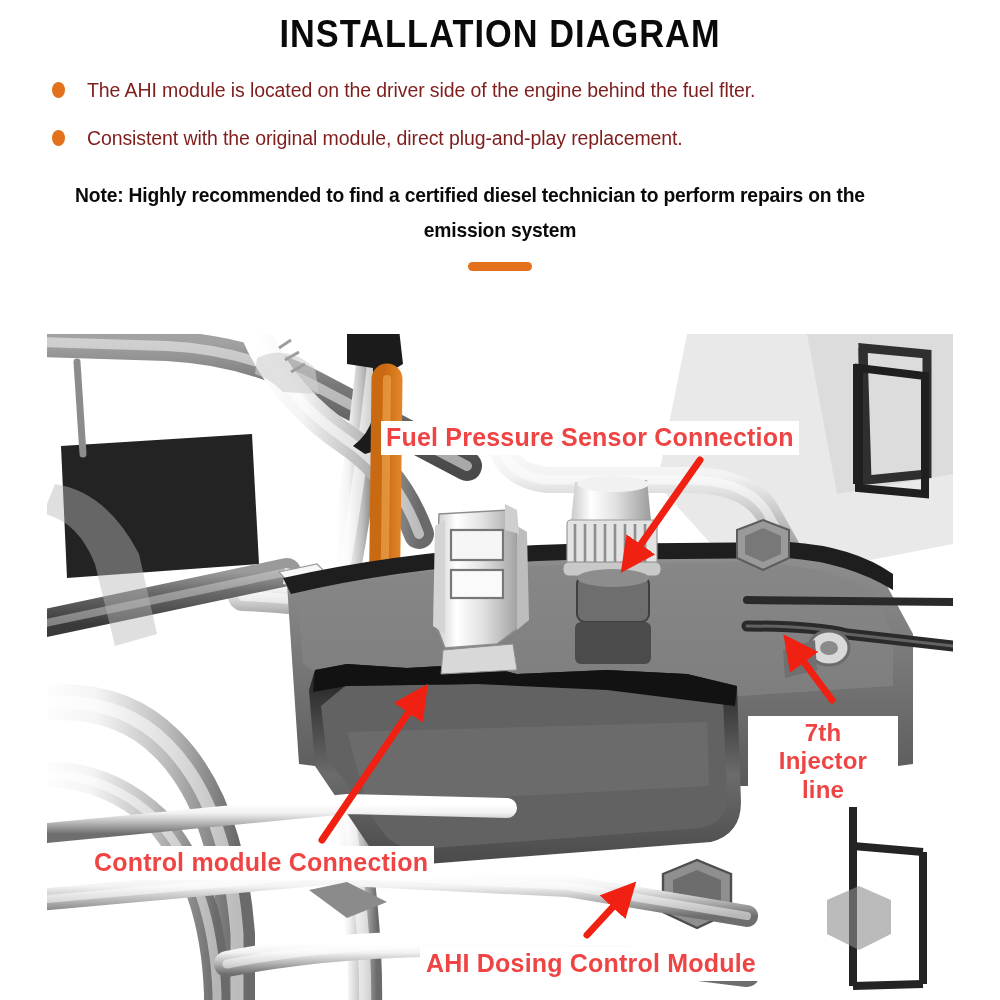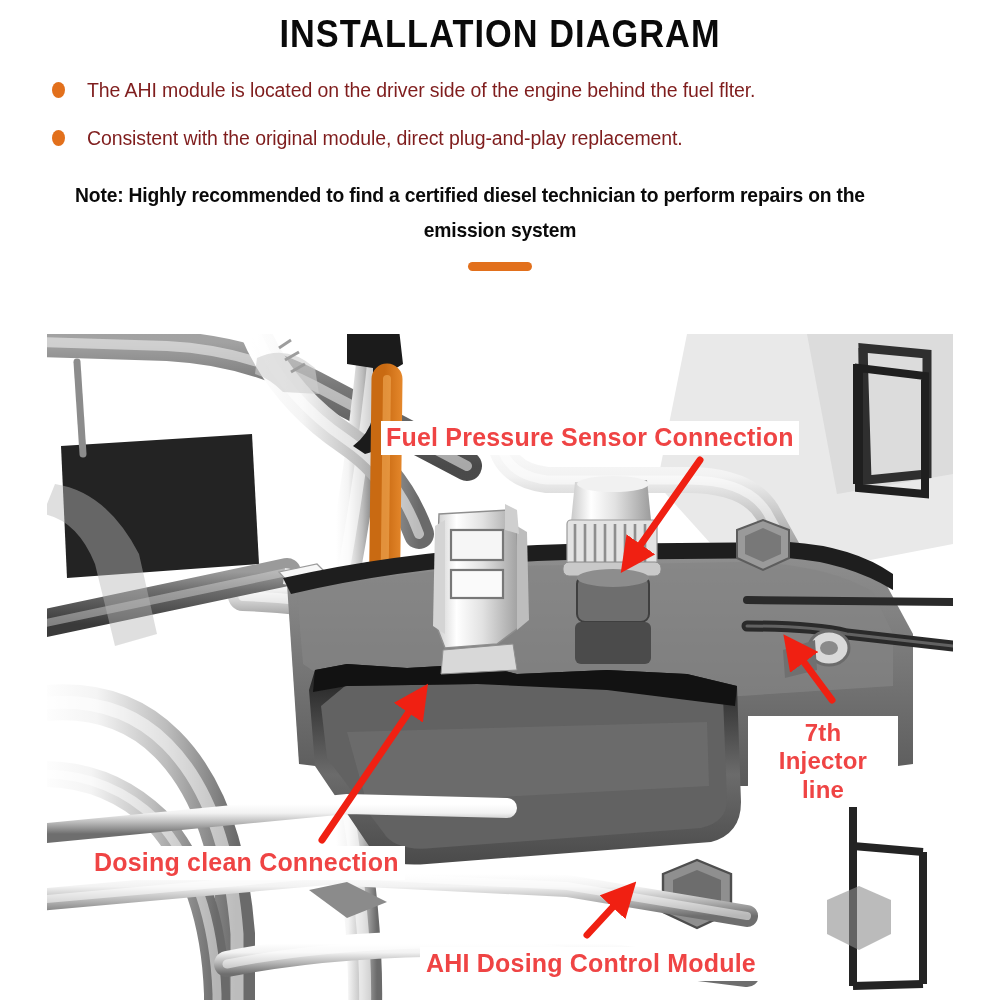--- a/index.html
+++ b/index.html
@@ -322,17 +322,17 @@
       <g stroke="#F02012" stroke-width="7" fill="none" stroke-linecap="round">
         <line x1="653" y1="126" x2="585" y2="223" marker-end="url(#redhead)"></line>
         <line x1="275" y1="506" x2="370" y2="366" marker-end="url(#redhead)"></line>
         <line x1="540" y1="601" x2="576" y2="562" marker-end="url(#redhead)"></line>
         <line x1="785" y1="366" x2="748" y2="316" marker-end="url(#redhead)"></line>
       </g>
     </svg>
   </div>
 
   <div class="lbl" id="lbl-fuel">Fuel Pressure Sensor Connection</div>
-  <div class="lbl" id="lbl-dosing">Dosing clean Connection</div>
+  <div class="lbl" id="lbl-dosing">Control module Connection</div>
   <div class="lbl" id="lbl-ahi">AHI Dosing Control Module</div>
   <div class="lbl" id="lbl-7th">7th Injector line</div>
 
 </div>
 
 </body></html>

